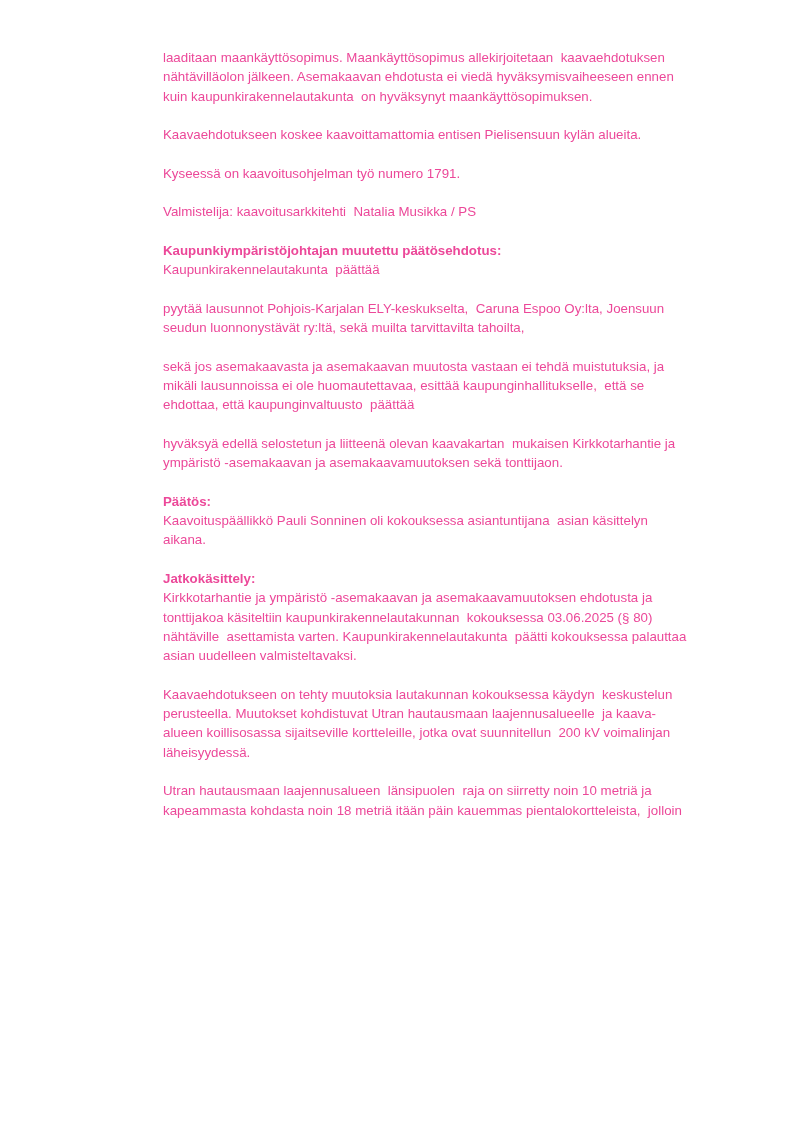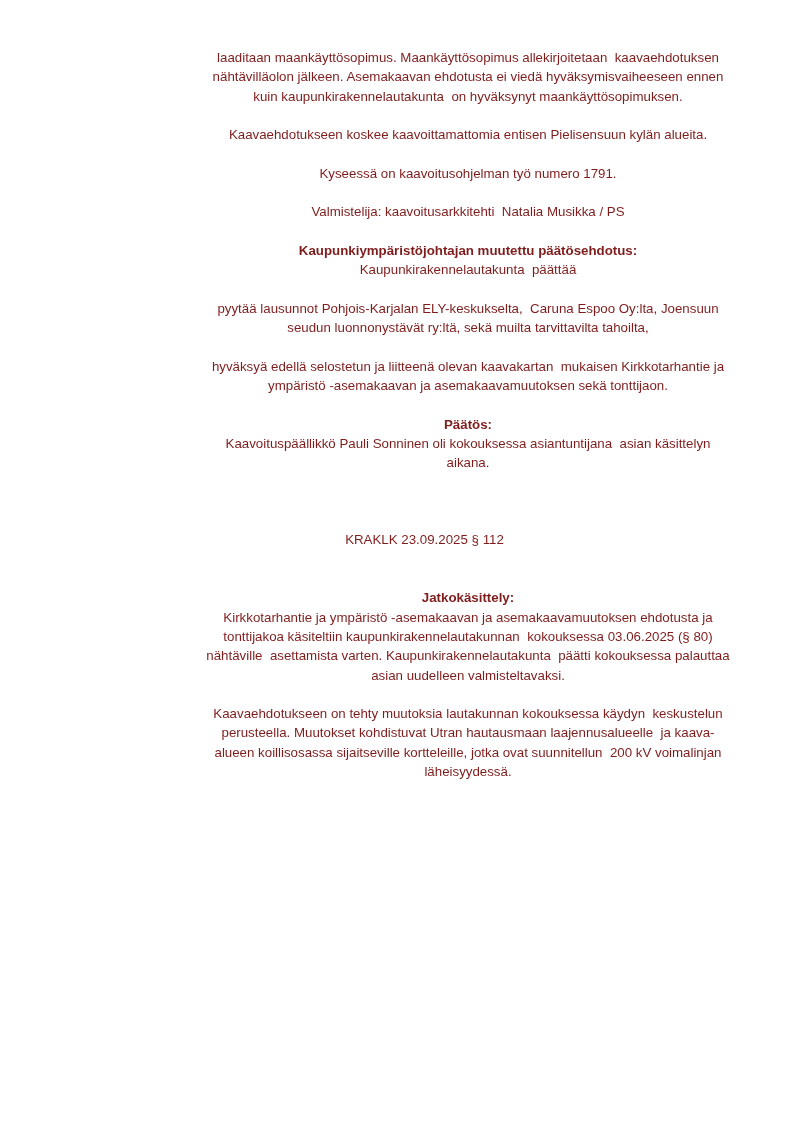--- a/index.html
+++ b/index.html
@@ -9,22 +9,21 @@
   }
   .page {
     position: relative;
     width: 794px;
     height: 1122px;
     background: #ffffff;
     overflow: hidden;
     font-family: "Liberation Sans", "DejaVu Sans", sans-serif;
     font-size: 13.3px;
     line-height: 19.3px;
-    color: #7f1d1d;
-    text-align: center;
+    color: #ec4899;
   }
   .content {
     position: absolute;
     left: 163px;
     top: 48px;
     width: 610px;
   }
   .para {
     margin: 0 0 19.3px 0;
     white-space: pre;
@@ -58,39 +57,43 @@
     <div class="para">Valmistelija: kaavoitusarkkitehti  Natalia Musikka / PS</div>
 
     <div class="heading">Kaupunkiympäristöjohtajan muutettu päätösehdotus:</div>
 
     <div class="para">Kaupunkirakennelautakunta  päättää</div>
 
 
     <div class="para">pyytää lausunnot Pohjois-Karjalan ELY-keskukselta,  Caruna Espoo Oy:lta, Joensuun
 seudun luonnonystävät ry:ltä, sekä muilta tarvittavilta tahoilta,</div>
 
+    <div class="para">sekä jos asemakaavasta ja asemakaavan muutosta vastaan ei tehdä muistutuksia, ja
+mikäli lausunnoissa ei ole huomautettavaa, esittää kaupunginhallitukselle,  että se
+ehdottaa, että kaupunginvaltuusto  päättää</div>
 
     <div class="para">hyväksyä edellä selostetun ja liitteenä olevan kaavakartan  mukaisen Kirkkotarhantie ja
 ympäristö -asemakaavan ja asemakaavamuutoksen sekä tonttijaon.</div>
 
     <div class="heading">Päätös:</div>
 
 
     <div class="para">Kaavoituspäällikkö Pauli Sonninen oli kokouksessa asiantuntijana  asian käsittelyn
 aikana.</div>
 
-    <div class="section-ref">KRAKLK 23.09.2025 § 112</div>
 
     <div class="heading">Jatkokäsittely:</div>
 
     <div class="para">Kirkkotarhantie ja ympäristö -asemakaavan ja asemakaavamuutoksen ehdotusta ja
 tonttijakoa käsiteltiin kaupunkirakennelautakunnan  kokouksessa 03.06.2025 (§ 80)
 nähtäville  asettamista varten. Kaupunkirakennelautakunta  päätti kokouksessa palauttaa
 asian uudelleen valmisteltavaksi.</div>
 
     <div class="para">Kaavaehdotukseen on tehty muutoksia lautakunnan kokouksessa käydyn  keskustelun
 perusteella. Muutokset kohdistuvat Utran hautausmaan laajennusalueelle  ja kaava-
 alueen koillisosassa sijaitseville kortteleille, jotka ovat suunnitellun  200 kV voimalinjan
 läheisyydessä.</div>
 
+    <div class="para">Utran hautausmaan laajennusalueen  länsipuolen  raja on siirretty noin 10 metriä ja
+kapeammasta kohdasta noin 18 metriä itään päin kauemmas pientalokortteleista,  jolloin</div>
 
   </div>
 </div>
 
 </body></html>

